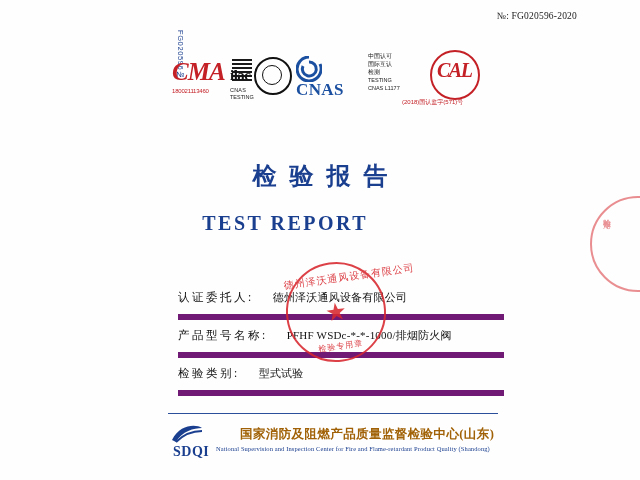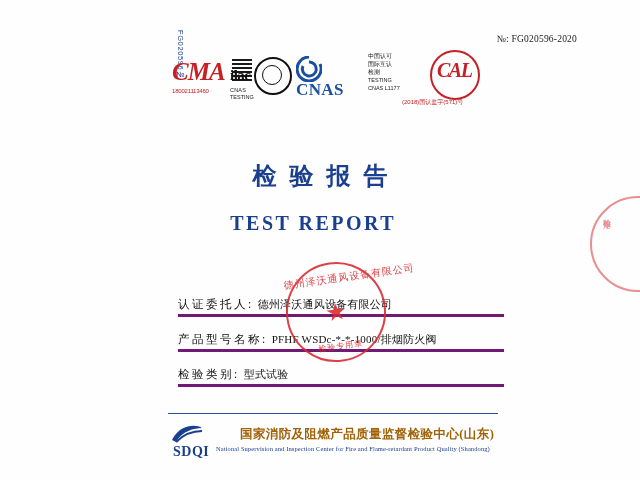--- a/index.html
+++ b/index.html
@@ -23,21 +23,20 @@
   
   .serial {
     position: absolute;
     top: 11px;
     right: 63px;
     font-size: 9.5px;
     color: #1a1a1a;
     font-family: "Liberation Serif", serif;
     letter-spacing: 0.2px;
     white-space: nowrap;
-    margin-top: 23px;
   }
 
   
   .vcode {
     position: absolute;
     font-size: 7.5px;
     color: #1a3f8f;
     font-family: "Liberation Sans", sans-serif;
     writing-mode: vertical-rl;
     text-orientation: mixed;
@@ -242,37 +241,37 @@
     top: 212px;
     left: 0;
     width: 568px;
     text-align: center;
     font-family: "Liberation Serif", serif;
     font-weight: bold;
     font-size: 20px;
     letter-spacing: 2.5px;
     color: #1b3f8f;
     text-indent: 2.5px;
-    padding-left: 28px;
   }
 
   
   .fields {
     position: absolute;
     left: 178px;
     top: 282px;
     width: 326px;
   }
   .field {
     position: relative;
     height: 30px;
-    border-bottom: 3px solid #701a75;
+    border-bottom: 6px solid #701a75;
     display: flex;
-    align-items: flex-end;
+    align-items: center;
     padding-bottom: 2px;
+    gap: 15px;
   }
   .field-label {
     font-family: "Liberation Serif", serif;
     font-size: 11.5px;
     color: #111;
     letter-spacing: 2.5px;
     white-space: nowrap;
     margin-right: 4px;
   }
   .field-value {

